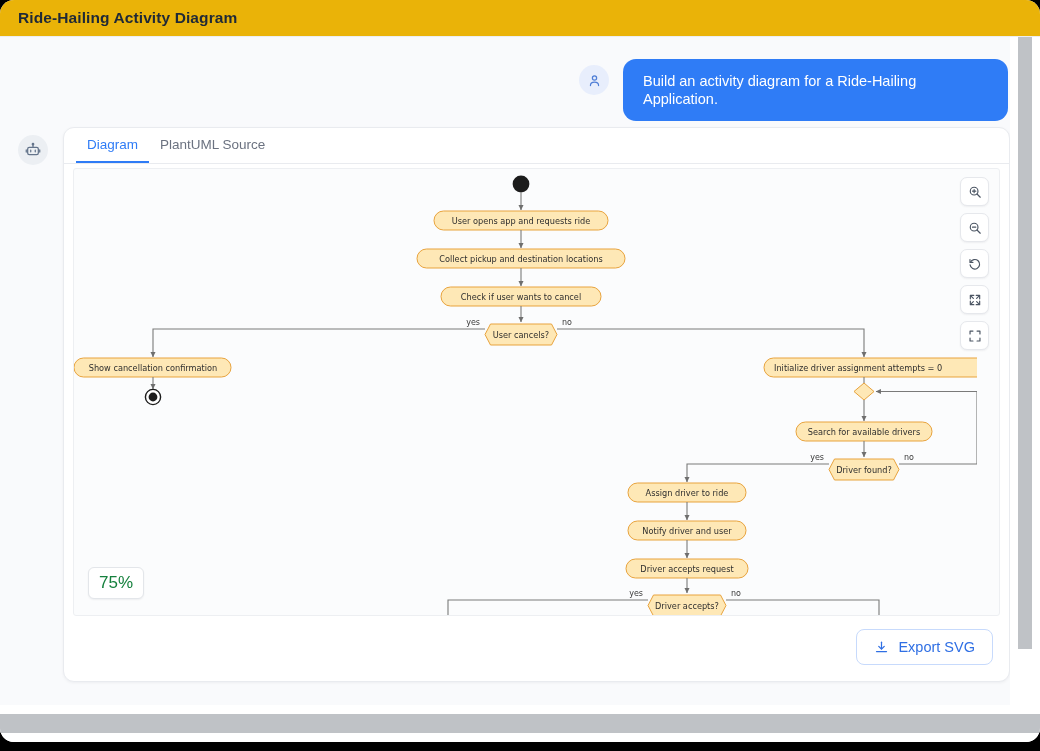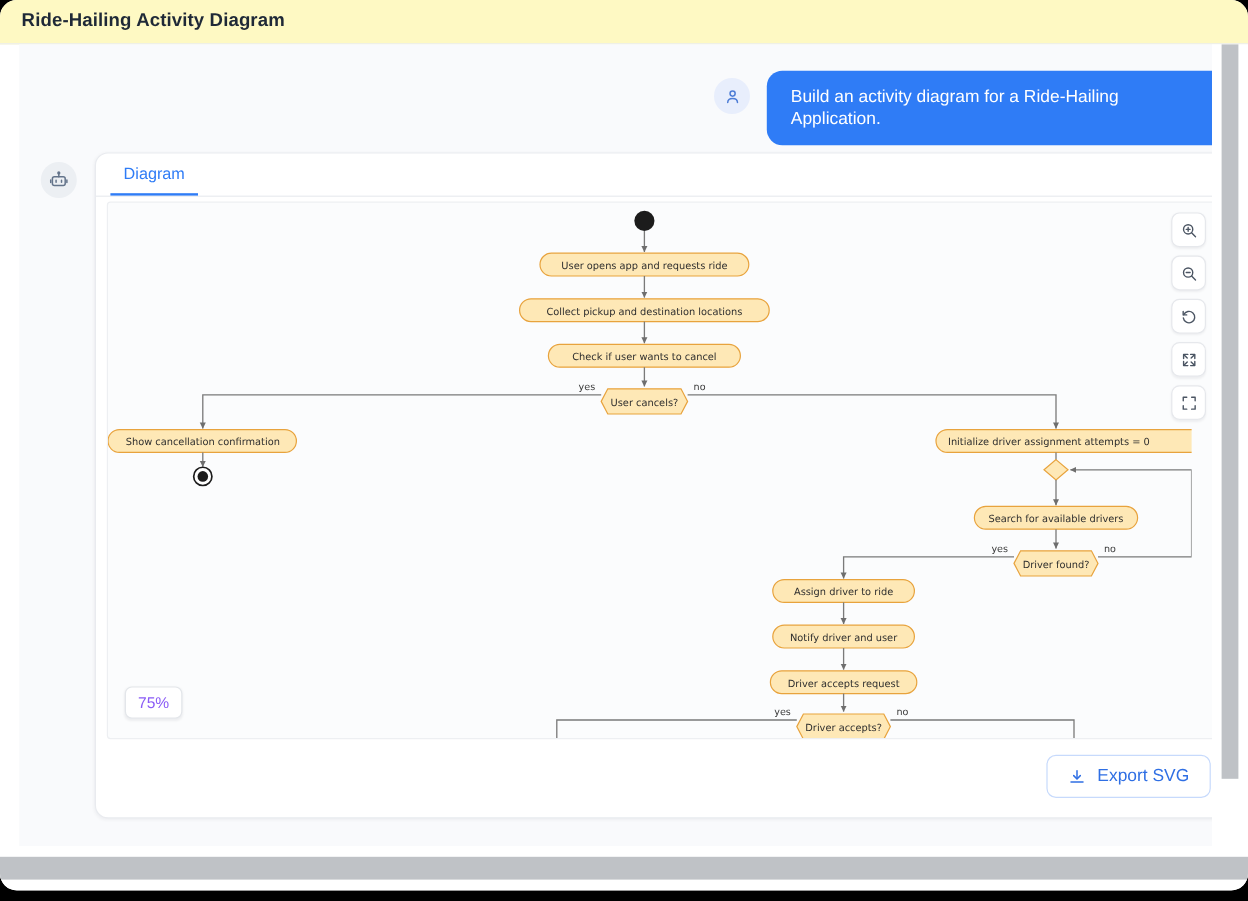--- a/index.html
+++ b/index.html
@@ -16,36 +16,36 @@
     left: 0; top: 0;
     width: 1040px; height: 742px;
     background: #ffffff;
     border-radius: 14px;
     overflow: hidden;
   }
   .window-header {
     position: absolute;
     left: 0; top: 0;
     width: 1040px; height: 37px;
-    background: #fef9c3;
+    background: #eab308;
     border-bottom: 1px solid #eceef1;
     display: flex; align-items: center;
   }
   .window-title {
     margin-left: 18px;
     font-size: 15.5px;
     font-weight: 700;
     color: #1f2937;
     letter-spacing: .1px;
   }
 
   
   .page-body {
     position: absolute;
-    left: 16px; top: 37px;
+    left: 0; top: 37px;
     width: 1010px; height: 668px;
     background: #f9fafc;
   }
 
   
   .chat-row {
     position: absolute;
     left: 0; top: 22px;
     width: 1010px;
     display: flex; justify-content: flex-end; align-items: flex-start;
@@ -144,22 +144,22 @@
     cursor: pointer;
     color: #4b5563;
   }
   .zoom-badge {
     position: absolute;
     left: 14px; bottom: 16px;
     background: #ffffff;
     border: 1px solid #e3e6ea;
     border-radius: 6px;
     padding: 5px 10px;
-    font-size: 13px;
-    color: #8b5cf6;
+    font-size: 17px;
+    color: #15803d;
     box-shadow: 0 1px 2px rgba(16,24,40,.06);
     z-index: 5;
   }
 
   
   .card-actions {
     display: flex; justify-content: flex-end; gap: 3px;
     padding: 13px 16px 16px 0;
   }
   .action-btn {
@@ -238,20 +238,23 @@
           <path d="M8.6 12.3v2.4M15.4 12.3v2.4"></path>
           <path d="M1.9 12v3M22.1 12v3"></path>
         </svg>
       </div>
 
       <div class="card">
 
         <div class="tabs">
           <div class="tab active">
             <span>Diagram</span>
+          </div>
+          <div class="tab">
+            <span>PlantUML Source</span>
           </div>
         </div>
 
         <div class="canvas-wrap">
 
           <div class="diagram-toolbar">
             <div class="tool-btn">
               <svg width="14" height="14" viewBox="0 0 24 24" fill="none" stroke="currentColor" stroke-width="2" stroke-linecap="round">
                 <circle cx="10.5" cy="10.5" r="6.6"></circle>
                 <path d="M15.4 15.4 21 21"></path>

